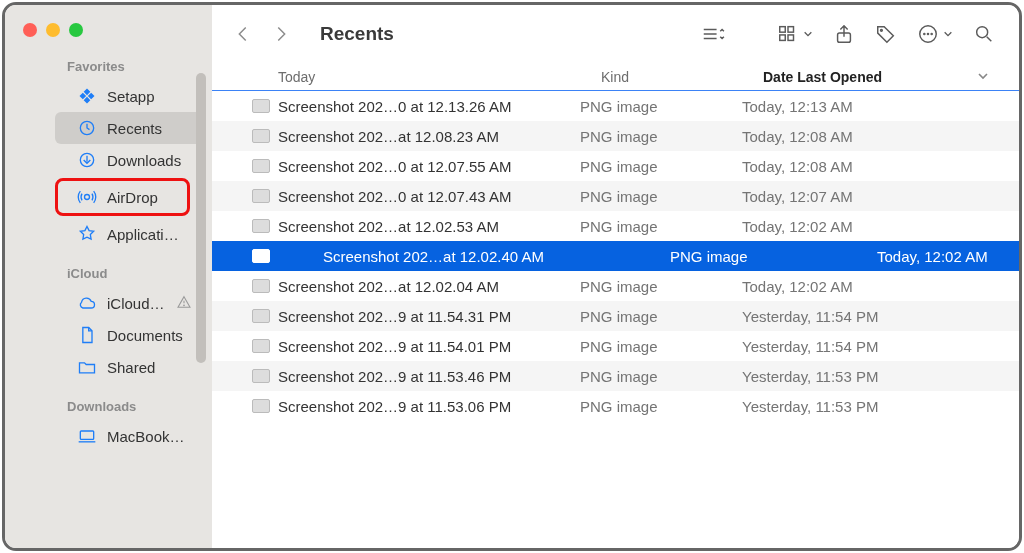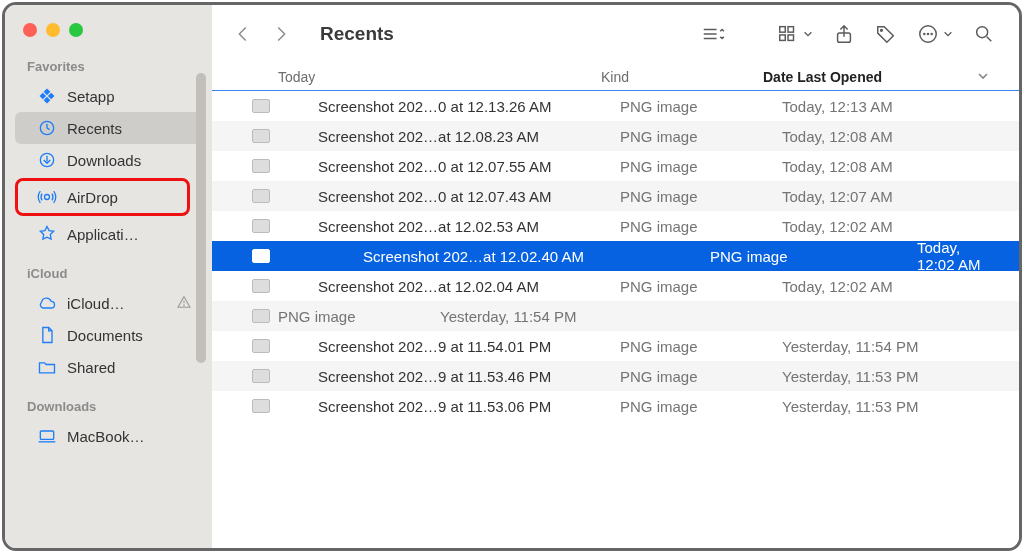--- a/index.html
+++ b/index.html
@@ -3,21 +3,21 @@
 <meta charset="utf-8">
 <style>
 * { margin:0; padding:0; box-sizing:border-box; font-family: -apple-system, "Helvetica Neue", Arial, sans-serif; }
 body { background:#fff; width:1024px; height:553px; overflow:hidden; }
 .window { width:1020px; height:549px; margin:2px; border:3px solid #666; border-radius:14px; display:flex; overflow:hidden; background:#fff; }
 .sidebar { width:207px; background:#e7e5e2; display:flex; flex-direction:column; padding:14px 0 0 0; position:relative; }
 .traffic { display:flex; gap:9px; padding:4px 0 22px 18px; }
 .tl { width:14px; height:14px; border-radius:50%; }
 .tl.r{background:#ff5f57;} .tl.y{background:#febc2e;} .tl.g{background:#28c840;}
 .sb-section-label { color:#8b8b8b; font-size:13px; font-weight:600; padding:0 18px 6px 22px; }
-.sb-items { display:flex; flex-direction:column; }
+.sb-items { display:flex; flex-direction:column;margin-left:40px; }
 .sb-item { display:flex; align-items:center; gap:10px; height:32px; padding:0 10px 0 22px; margin:0 10px; border-radius:6px; font-size:15px; color:#333; cursor:default; }
 .sb-item.active { background:#cfcdca; }
 .sb-item.highlight { border:3px solid #e11; border-radius:8px; margin:2px 22px 2px 10px; padding:0 7px 0 19px; height:38px; }
 .sb-icon { width:20px; height:20px; display:flex; align-items:center; justify-content:center; color:#1f7ef7; }
 .sb-icon svg { width:20px; height:20px; stroke:currentColor; fill:none; stroke-width:1.6; }
 .sb-item.icloud-drive .warn { margin-left:auto; color:#999; }
 .sb-spacer { height:16px; }
 .scroll-track { position:absolute; right:6px; top:68px; width:10px; height:290px; background:transparent; }
 .scroll-thumb { width:10px; height:100%; background:#c2bfbb; border-radius:5px; }
 .main { flex:1; display:flex; flex-direction:column; background:#fff; }
@@ -33,21 +33,21 @@
 .col-kind { width:162px;margin-left:47px; }
 .col-date { flex:1; font-weight:700; color:#222; display:flex; align-items:center; }
 .col-date .chev { margin-left:auto; color:#888; }
 .file-list { flex:1; overflow:hidden; }
 .group-label { height:30px; display:flex; align-items:center; padding-left:66px; font-size:15px; font-weight:600; color:#4a4a4a; margin-top:8px; }
 .row { display:flex; align-items:center; height:30px; padding:0 30px 0 40px; font-size:15px; color:#333; }
 .row:nth-child(even of .row):not(.sel){ background:#f5f5f5; }
 .row.sel { background:#0662e0; color:#fff;gap:45px; }
 .row .thumb { width:18px; height:14px; margin-right:8px; background:#ddd; border:1px solid #bbb; border-radius:2px; flex-shrink:0; }
 .row.sel .thumb { background:#fff; border-color:#fff; }
-.row .r-name { width:302px; overflow:hidden; white-space:nowrap; text-overflow:ellipsis;margin-left:40px; }
+.row .r-name { width:302px; overflow:hidden; white-space:nowrap; text-overflow:ellipsis; }
 .row .r-kind { width:162px; color:#747474; }
 .row.sel .r-kind, .row.sel .r-date { color:#fff; }
 .row .r-date { flex:1; color:#747474; }
 </style>
 </head>
 <body>
 
 <div class="window">
 
   <div class="sidebar">
@@ -267,20 +267,21 @@
           <div class="r-date">Today, 12:02 AM</div>
         </div>
         <div class="row">
           <div class="thumb"></div>
           <div class="r-name">Screenshot 202…at 12.02.04 AM</div>
           <div class="r-kind">PNG image</div>
           <div class="r-date">Today, 12:02 AM</div>
         </div>
         <div class="row">
           <div class="thumb"></div>
+          <div class="r-name">Screenshot 202…9 at 11.54.31 PM</div>
           <div class="r-kind">PNG image</div>
           <div class="r-date">Yesterday, 11:54 PM</div>
         </div>
         <div class="row">
           <div class="thumb"></div>
           <div class="r-name">Screenshot 202…9 at 11.54.01 PM</div>
           <div class="r-kind">PNG image</div>
           <div class="r-date">Yesterday, 11:54 PM</div>
         </div>
         <div class="row">

